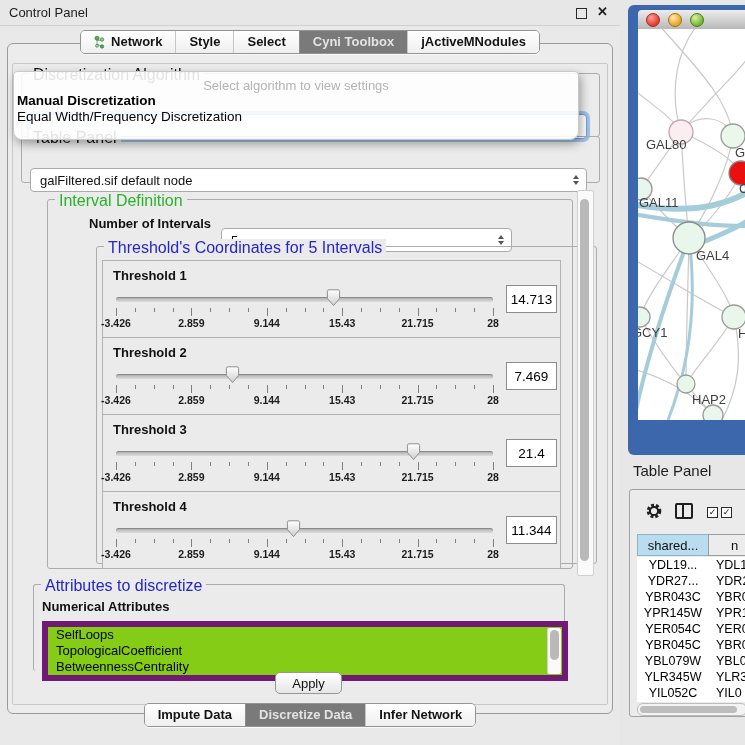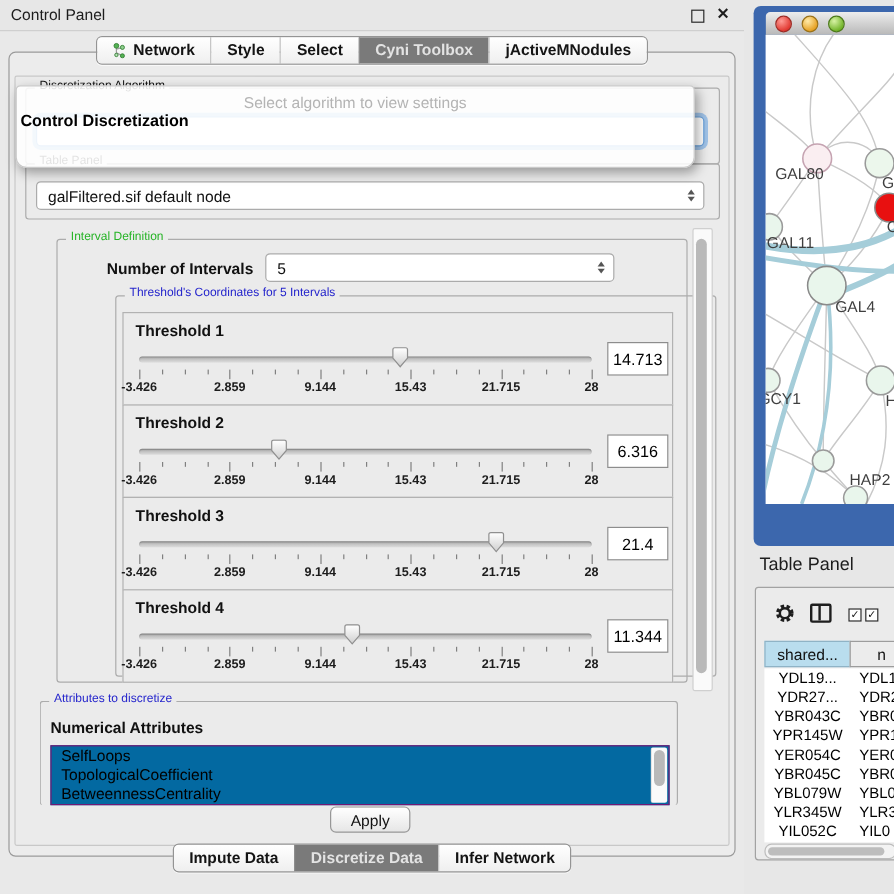--- a/index.html
+++ b/index.html
@@ -27,27 +27,27 @@
   .tab:first-child{border-left:none;}
   .tab.sel{background:#7a7a7a;color:#e3e3e3;border-left-color:#8d8d8d;}
   .netic{margin-right:6px;display:inline-flex;}
 
   .main-panel{position:absolute;left:7px;top:43px;width:604px;height:669px;background:#ececec;
               border:1px solid #9b9b9b;border-radius:6px;}
   .inner-border{position:absolute;left:4px;top:19px;width:594px;height:640px;
                 border:1px solid #c8c8c8;border-radius:2px;background:#ebebeb;}
 
   .group{position:absolute;border:1px solid #acacac;border-radius:3px;}
-  .gtitle{position:absolute;top:-8px;left:7px;background:#ebebeb;padding:0 4px;font-size:10px;
+  .gtitle{position:absolute;top:-8px;left:7px;background:#ebebeb;padding:0 4px;font-size:16px;
           color:#111;white-space:nowrap;}
   .gtitle.green{color:#27b427;}
   .gtitle.blue{color:#2525cc;}
 
   .combo{position:absolute;background:#fff;border:1px solid #ababab;border-radius:4px;
-         display:flex;align-items:center;font-size:13px;color:#111;padding:0 22px 0 9px;}
+         display:flex;align-items:center;font-size:13px;color:#111;padding:0 22px 0 9px;margin-top:17px;}
   .stepper{position:absolute;right:7px;top:50%;transform:translateY(-50%);
            display:flex;flex-direction:column;gap:2px;}
   .stepper i{display:block;width:0;height:0;border-left:3.5px solid transparent;border-right:3.5px solid transparent;}
   .stepper .up{border-bottom:4.5px solid #555;}
   .stepper .dn{border-top:4.5px solid #555;}
   .combo.focus{border-color:#6aa2dc;box-shadow:0 0 0 3px rgba(96,160,228,.55);}
 
   .popup{position:absolute;left:5px;top:27px;width:564px;height:67px;z-index:10;
          background:rgba(255,255,255,.88);border:1px solid #c9c9c9;
          border-radius:4px 4px 9px 9px;box-shadow:2px 4px 10px rgba(0,0,0,.35);}
@@ -69,21 +69,21 @@
   .valbox{position:absolute;left:403px;top:24px;width:49px;height:26px;background:#fff;
           border:1px solid #8d8d8d;display:flex;align-items:center;justify-content:center;
           font-size:13.5px;color:#000;}
 
   .noi-label{position:absolute;font-weight:bold;font-size:13px;color:#111;}
 
   .vscroll{position:absolute;background:#fafafa;border:1px solid #cfcfcf;border-radius:2px;}
   .vthumb{position:absolute;left:2px;width:9px;background:#b9b9b9;border-radius:6px;}
 
   .attr-sub{position:absolute;font-weight:bold;font-size:13px;color:#111;}
-  .attr-list{position:absolute;background:#0369a1;border:1px solid #701a75;overflow:hidden;}
+  .attr-list{position:absolute;background:#84cc16;border:6px solid #701a75;overflow:hidden;}
   .attr-item{font-size:13px;line-height:16px;padding-left:8px;color:#000;white-space:nowrap;}
 
   .apply-btn{position:absolute;left:267px;top:628px;width:67px;height:22px;
              background:linear-gradient(#ffffff,#e6e6e6);border:1px solid #979797;border-radius:5px;
              font-size:13px;color:#111;font-family:"Liberation Sans",sans-serif;}
 
   
   #right-col{position:absolute;left:620px;top:0;width:125px;height:745px;background:#e7e7e7;overflow:hidden;}
   .net-window{position:absolute;left:8px;top:5px;width:125px;height:450px;background:#3c67ad;border-radius:6px 0 0 6px;}
   .net-titlebar{position:absolute;left:10px;top:5px;width:115px;height:19px;
@@ -175,21 +175,22 @@
       <div class="group" style="left:13px;top:29px;width:577px;height:62px;">
         <span class="gtitle">Discretization Algorithm</span>
         <div class="combo focus" style="left:8px;top:23px;width:524px;height:23px;">
           <span></span>
         </div>
       </div>
 
       <div class="popup">
         <div class="popup-prompt">Select algorithm to view settings</div>
         <div id="popup-items">
-            <div class="popup-item bold">Control Discretization</div>
+            <div class="popup-item bold">Manual Discretization</div>
+            <div class="popup-item">Equal Width/Frequency Discretization</div>
           </div>
       </div>
 
       <div class="group" style="left:13px;top:92px;width:577px;height:45px;">
         <span class="gtitle">Table Panel</span>
         <div class="combo" style="left:8px;top:14px;width:524px;height:22px;">
           <span>galFiltered.sif default node</span>
           <span class="stepper">
               <i class="up"></i>
               <i class="dn"></i>
@@ -276,21 +277,21 @@
                   <div class="tick minor" style="left:339.3px;"></div>
                   <div class="tick minor" style="left:358.15px;"></div>
                   <div class="tick major" style="left:377px;"></div>
                 </div>
                 <span class="slabel" style="left:13px;">-3.426</span>
                 <span class="slabel" style="left:88.4px;">2.859</span>
                 <span class="slabel" style="left:163.8px;">9.144</span>
                 <span class="slabel" style="left:239.2px;">15.43</span>
                 <span class="slabel" style="left:314.6px;">21.715</span>
                 <span class="slabel" style="left:390px;">28</span>
-                <div class="valbox">6.316</div>
+                <div class="valbox">7.469</div>
               </div>
               <div class="tpanel" style="top:167px;">
                 <div class="tlabel">Threshold 3</div>
                 <div class="track"></div>
                 <div class="sthumb" style="left:303.32352192452106px;"><svg width="15" height="18" viewBox="0 0 15 18">
                     <path d="M3 0.8 H12 Q13.6 0.8 13.6 2.4 V9.4 L7.5 16.6 L1.4 9.4 V2.4 Q1.4 0.8 3 0.8 Z" fill="url(#thumbgrad)" stroke="#8f8f8f" stroke-width="1"></path>
                   </svg></div>
                 <div class="ticks">
                   <div class="tick major" style="left:0px;"></div>
                   <div class="tick minor" style="left:18.85px;"></div>
@@ -452,21 +453,21 @@
           </g>
         </svg>
         <div id="net-labels">
             <span class="node-label" style="left:8px;top:108px;">GAL80</span>
             <span class="node-label" style="left:97px;top:116px;">GA</span>
             <span class="node-label" style="left:101px;top:152px;">C</span>
             <span class="node-label" style="left:1px;top:166px;">GAL11</span>
             <span class="node-label" style="left:58px;top:219px;">GAL4</span>
             <span class="node-label" style="left:-6px;top:296px;">GCY1</span>
             <span class="node-label" style="left:100px;top:297px;">H</span>
-            <span class="node-label" style="left:70px;top:363px;">HAP2</span>
+            <span class="node-label" style="left:54px;top:363px;">HAP2</span>
           </div>
       </div>
     </div>
 
     <span class="tp-title">Table Panel</span>
 
     <div class="tp-box">
       <div class="tp-toolbar">
         <span class="gear-ic">
           <svg width="18" height="18" viewBox="0 0 18 18">

